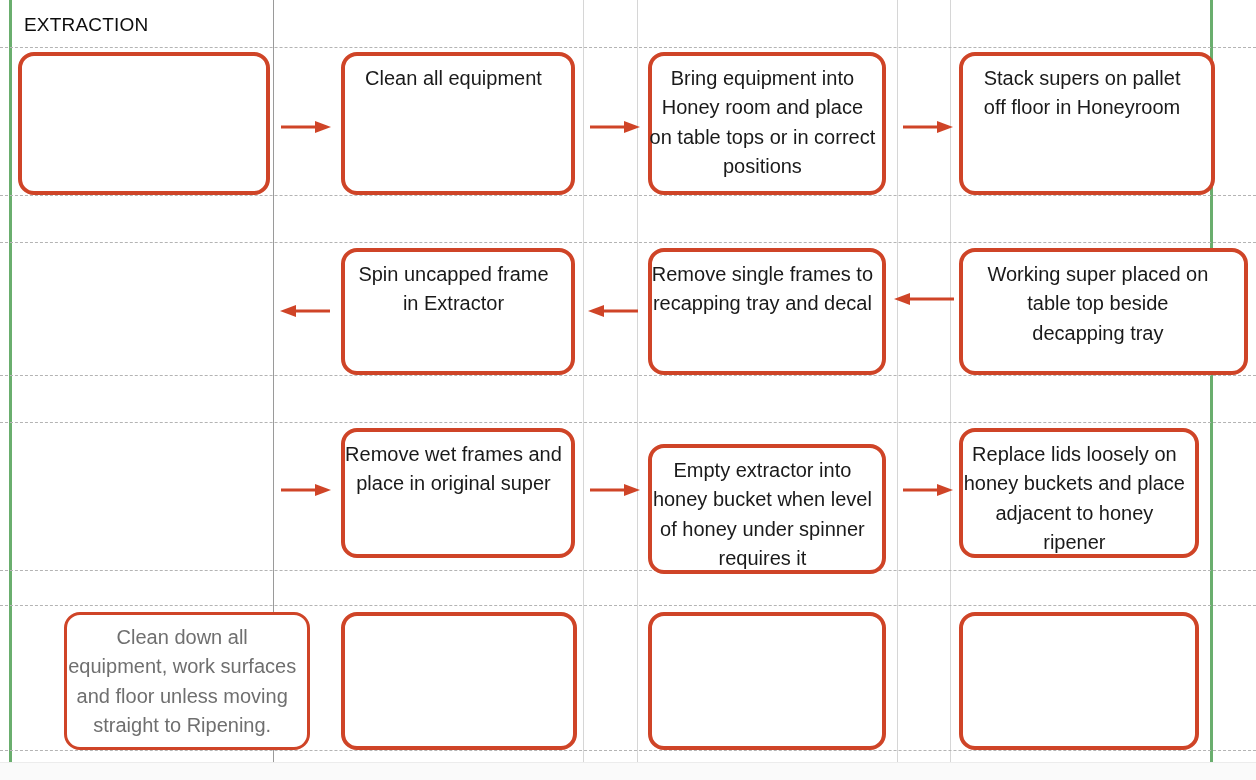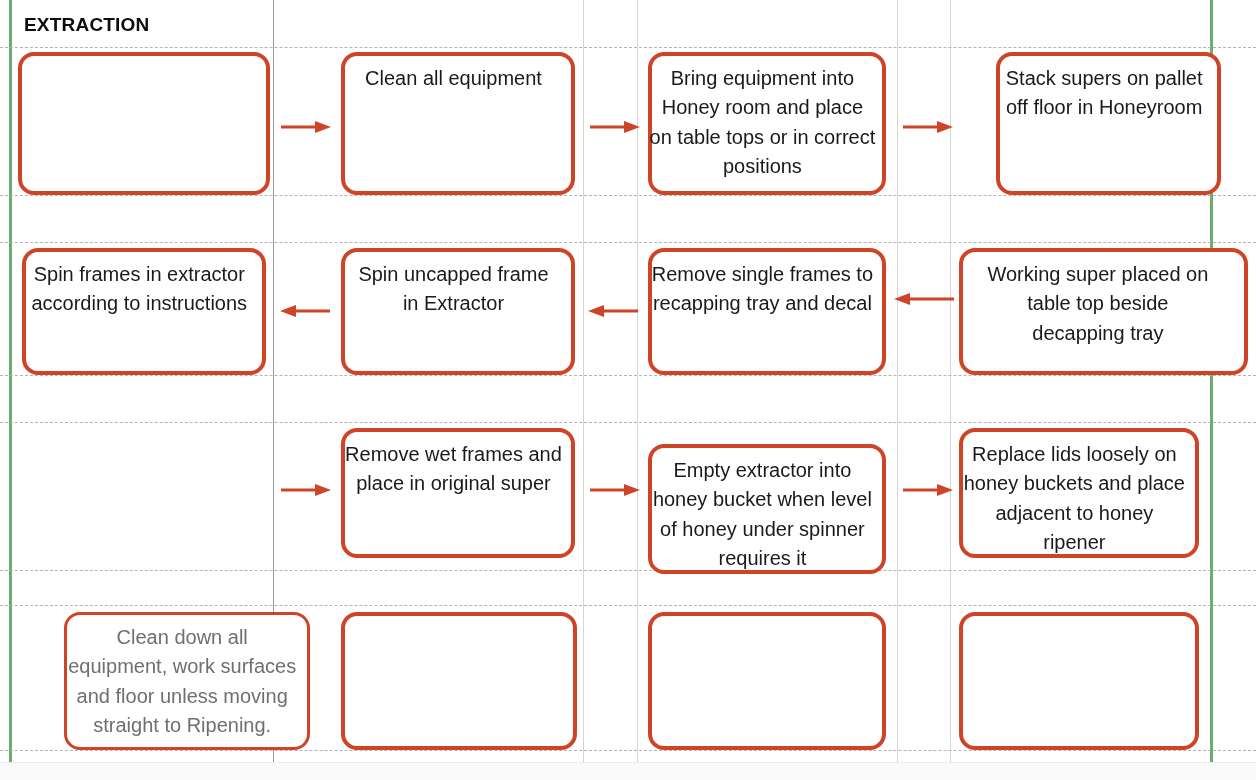--- a/index.html
+++ b/index.html
@@ -50,21 +50,21 @@
     background: #fafafa;
     border-top: 1px solid #ececec;
   }
 
   
   .page-title {
     position: absolute;
     left: 24px;
     top: 14px;
     font-size: 19px;
-    font-weight: bold;
+    font-weight: normal;
     letter-spacing: 0.2px;
     color: #0d0d0d;
   }
 
   
   .node {
     position: absolute;
     box-sizing: border-box;
     border: 4px solid #cf4427;
     border-radius: 16px;
@@ -149,29 +149,25 @@
 on table tops or in correct
 positions</span>
   </div>
   <div class="arrow" style="left:903px;top:120px;width:50px;">
     <svg width="50" height="14" viewBox="0 0 50 14">
         <path d="M0 7 H38" stroke="#cf4427" stroke-width="3" fill="none"></path>
         <path d="M34 1 L50 7 L34 13 Z" fill="#cf4427"></path>
       </svg>
   </div>
 
-  <div class="node" style="left:996px;top:52px;width:225px;height:143px;">
+  <div class="node" style="left:959px;top:52px;width:256px;height:143px;">
     <span class="node-text">Stack supers on pallet
 off floor in Honeyroom</span>
   </div>
 
-  <div class="node" style="left:22px;top:248px;width:244px;height:127px;">
-    <span class="node-text">Spin frames in extractor
-according to instructions</span>
-  </div>
   <div class="arrow" style="left:278px;top:304px;width:52px;">
     <svg width="52" height="14" viewBox="0 0 52 14">
         <path d="M52 7 H14" stroke="#cf4427" stroke-width="3" fill="none"></path>
         <path d="M18 1 L2 7 L18 13 Z" fill="#cf4427"></path>
       </svg>
   </div>
 
   <div class="node" style="left:341px;top:248px;width:234px;height:127px;">
     <span class="node-text">Spin uncapped frame
 in  Extractor</span>

